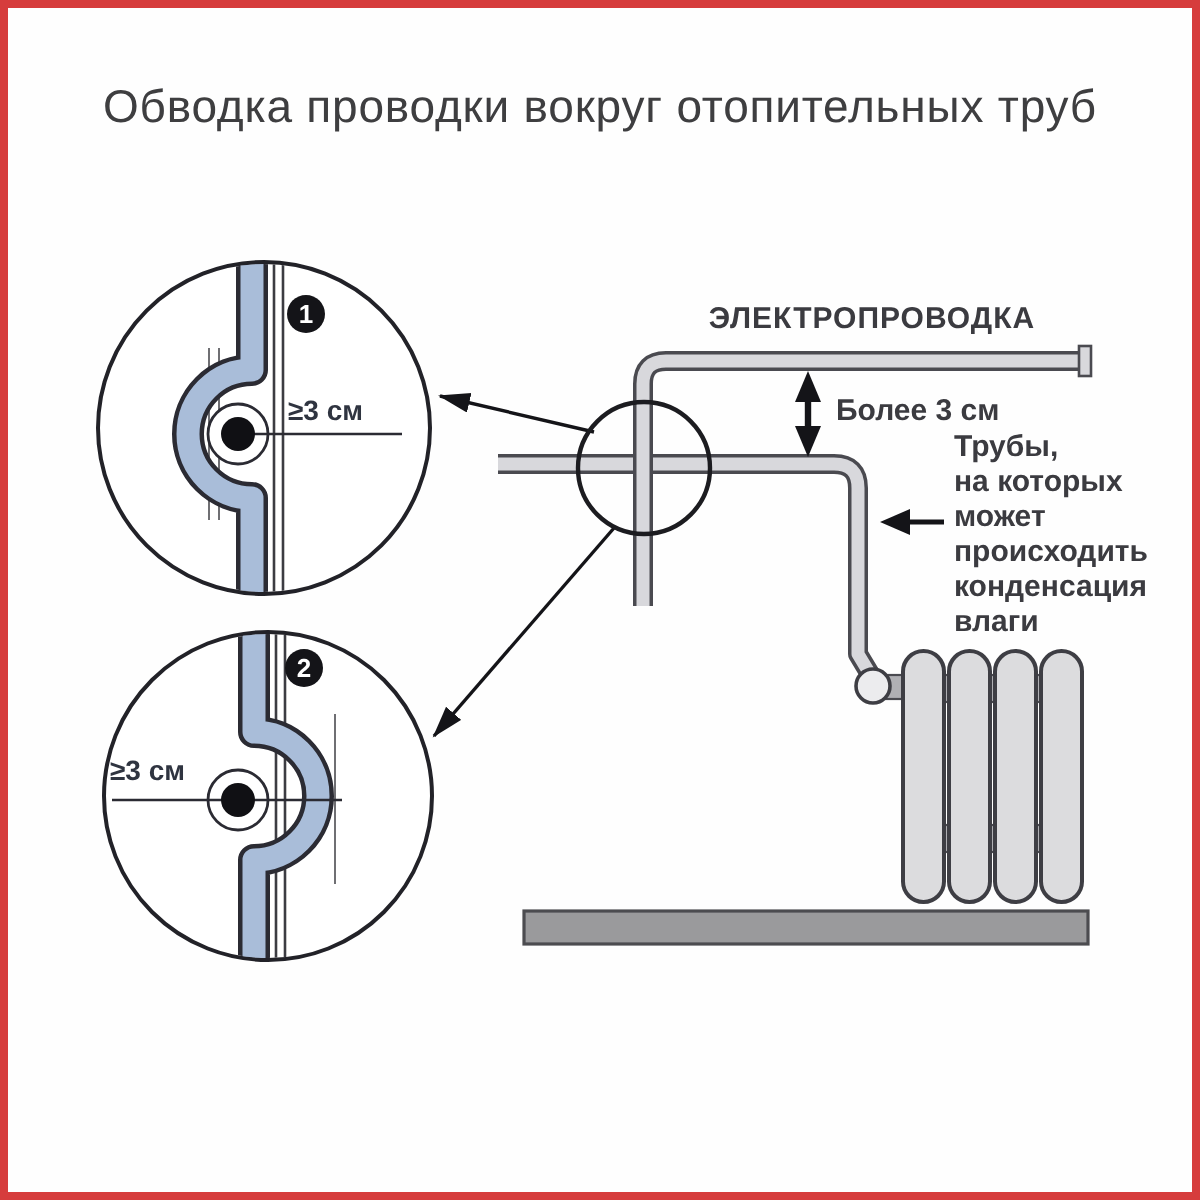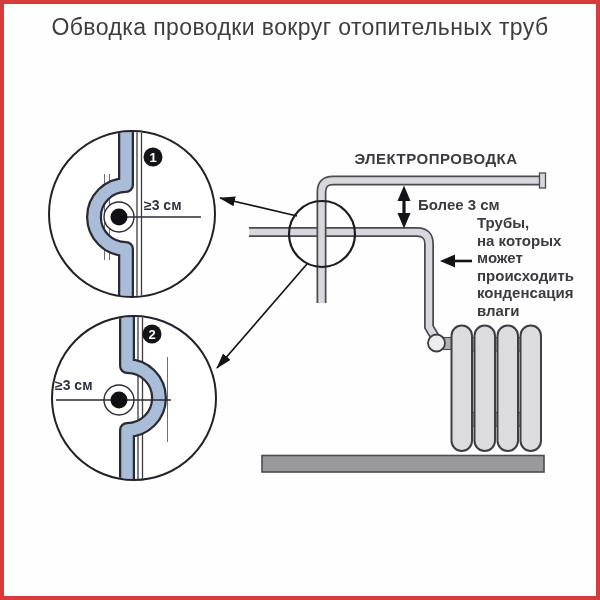--- a/index.html
+++ b/index.html
@@ -2,21 +2,21 @@
 <html><head>
 <meta charset="utf-8">
 <style>
   html,body{margin:0;padding:0;background:#fff;}
   #panel{
     position:relative;width:600px;height:600px;box-sizing:border-box;
     border:4px solid #d63c3c;background:#fefefe;overflow:hidden;
     font-family:"Liberation Sans",sans-serif;
   }
   #title{
-    position:absolute;top:10px;left:0;width:100%;text-align:center;
+    position:absolute;top:36px;left:0;width:100%;text-align:center;
     font-size:23px;font-weight:500;letter-spacing:.4px;color:#3e3e40;
   }
   svg{position:absolute;top:0;left:0;}
   .lbl{font-family:"Liberation Sans",sans-serif;font-weight:bold;font-size:15px;fill:#3b3b40;}
   .clr{font-family:"Liberation Sans",sans-serif;font-weight:bold;font-size:14px;fill:#2f3440;}
   .badge-num{font-family:"Liberation Sans",sans-serif;font-weight:bold;font-size:13px;fill:#ffffff;text-anchor:middle;}
   .thin{stroke:#6f6f73;stroke-width:1;fill:none;}
   .wall{stroke:#3c3c42;stroke-width:1.3;fill:none;}
   .meas{stroke:#2b2b33;stroke-width:1.3;fill:none;}
 </style>

